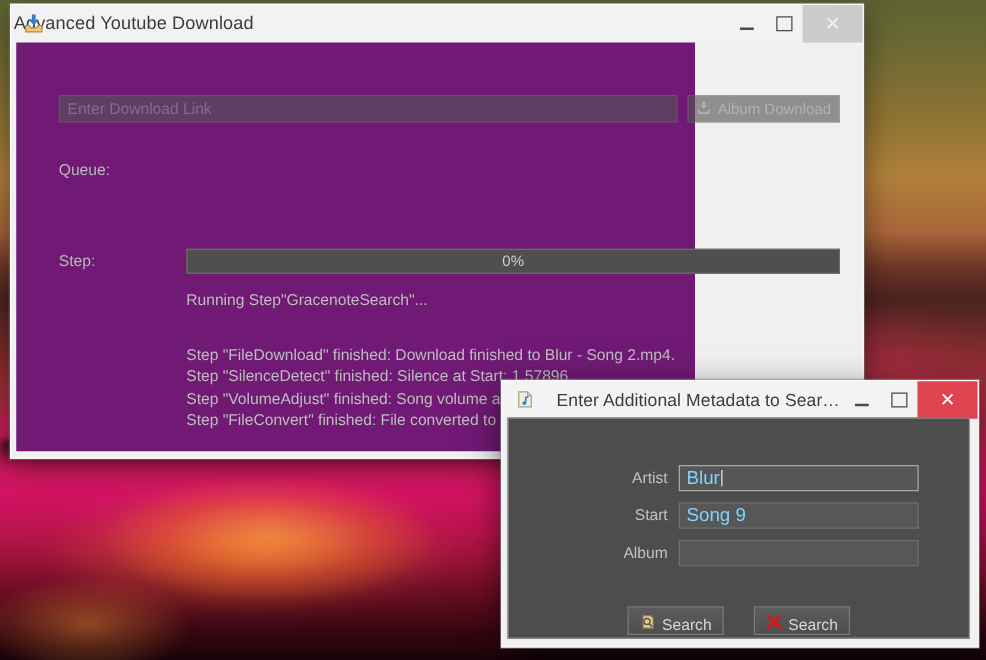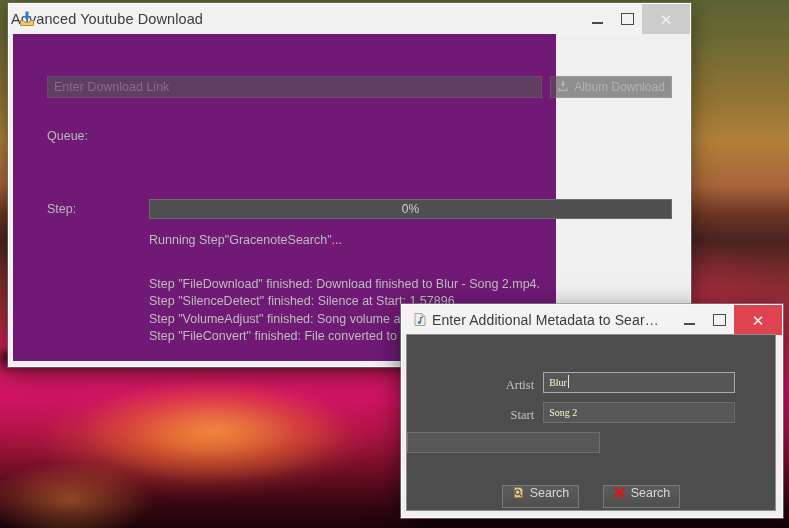--- a/index.html
+++ b/index.html
@@ -210,57 +210,56 @@
 
   
   #dialog-window {
     left: 401px; top: 304px;
     width: 380px; height: 212px;
     border: 1px solid #fdfdfd;
     box-shadow: 0 0 0 1px rgba(140,140,140,0.6), 0 8px 26px rgba(0,0,0,0.55);
   }
   #dialog-window .titlebar { height: 29px; background: #f3f3f3; }
   #dialog-window .title-text {
-    text-align: left;
+    text-align: right;
     padding-left: 30px;
     padding-right: 110px;
     font-size: 14px;
   }
   #dialog-client {
     position: absolute;
     left: 4px; top: 29px;
     width: 370px; height: 177px;
     background: #4d4d4d;
     border: 1px solid #8f8f8f;
     box-sizing: border-box;
   }
   .field-row {
     position: absolute;
     left: 0;
     width: 328px;
     height: 22px;
     display: flex;
-    align-items: flex-end;
-    font-family: Liberation Serif, serif;
+    align-items: center;
   }
   .field-label {
     width: 137px;
     text-align: right;
     padding-right: 9px;
     color: #c2c2c2;
     font-size: 12.5px;
     box-sizing: border-box;
   }
   .field-input {
     width: 193px; height: 21px;
     background: #575757;
     border: 1px solid #6e6e6e;
     box-sizing: border-box;
-    color: #fef9c3;
-    font-size: 10px;
+    color: #7dd3fc;
+    font-size: 15px;
     padding: 0 5px;
     line-height: 19px;
     position: relative;
   }
   .field-input.focused {
     border-color: #a8a8a8;
     background: #565656;
   }
   .caret {
     display: inline-block;
@@ -279,21 +278,21 @@
     gap: 24px;
   }
   .dlg-btn {
     width: 77px; height: 23px;
     background: linear-gradient(180deg,#5c5c5c,#4f4f4f);
     border: 1px solid #7a7a7a;
     box-sizing: border-box;
     color: #d8d8d8;
     font-size: 12.5px;
     display: flex;
-    align-items: flex-start;
+    align-items: flex-end;
     justify-content: center;
     gap: 5px;
   }
 </style>
 </head>
 <body>
 
 <div id="desktop"></div>
 <div id="desktop-left-tint"></div>
 <div id="desktop-skyline"></div>
@@ -388,24 +387,25 @@
 
   <div id="dialog-client">
 
     <div class="field-row" style="top:36px;">
       <div class="field-label">Artist</div>
       <div class="field-input focused"><span>Blur</span><span class="caret"></span></div>
     </div>
 
     <div class="field-row" style="top:66px;">
       <div class="field-label">Start</div>
-      <div class="field-input">Song 2</div>
+      <div class="field-input">Song 9</div>
     </div>
 
     <div class="field-row" style="top:96px;">
+      <div class="field-label">Album</div>
       <div class="field-input"></div>
     </div>
 
     <div id="dialog-buttons">
       <div class="dlg-btn">
         <span>
           <svg width="13" height="13" viewBox="0 0 13 13">
             <path d="M2.5 1.5 L8.5 1.5 L10.5 3.5 L10.5 11.5 L2.5 11.5 Z" fill="#e8c98e" stroke="#9a7a3e" stroke-width="0.9"></path>
             <circle cx="5.6" cy="6.2" r="2.4" fill="none" stroke="#5a5a5a" stroke-width="1.2"></circle>
             <path d="M7.4 8 L9.6 10.4" stroke="#5a5a5a" stroke-width="1.4"></path>

